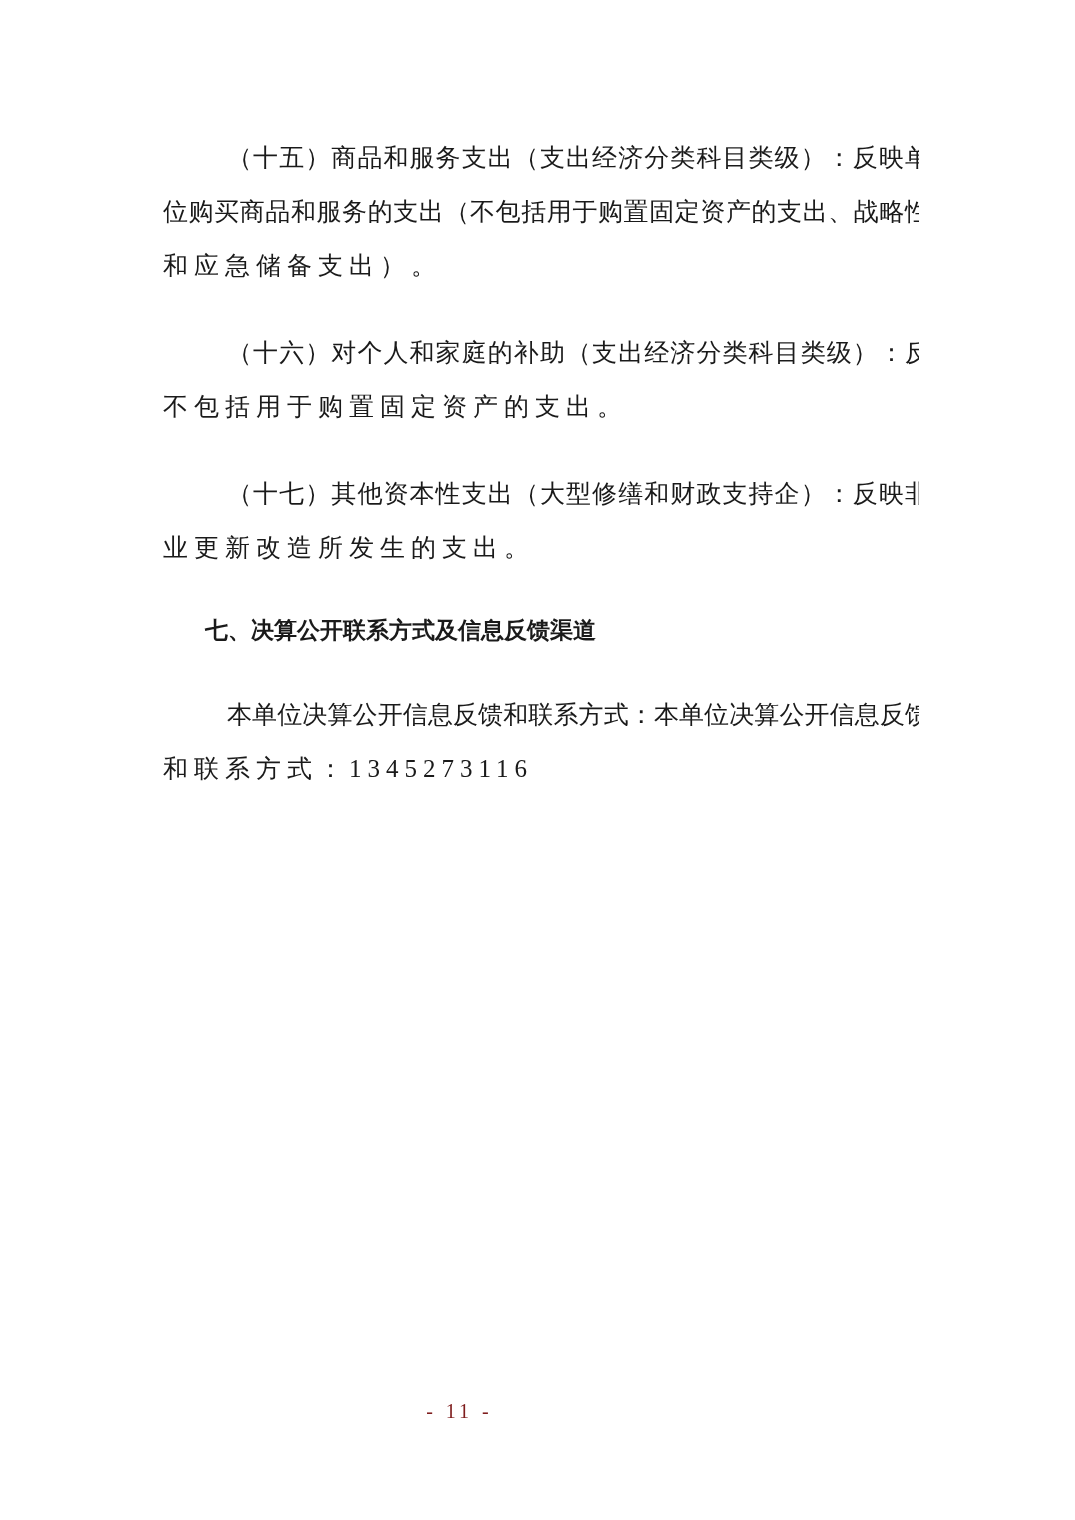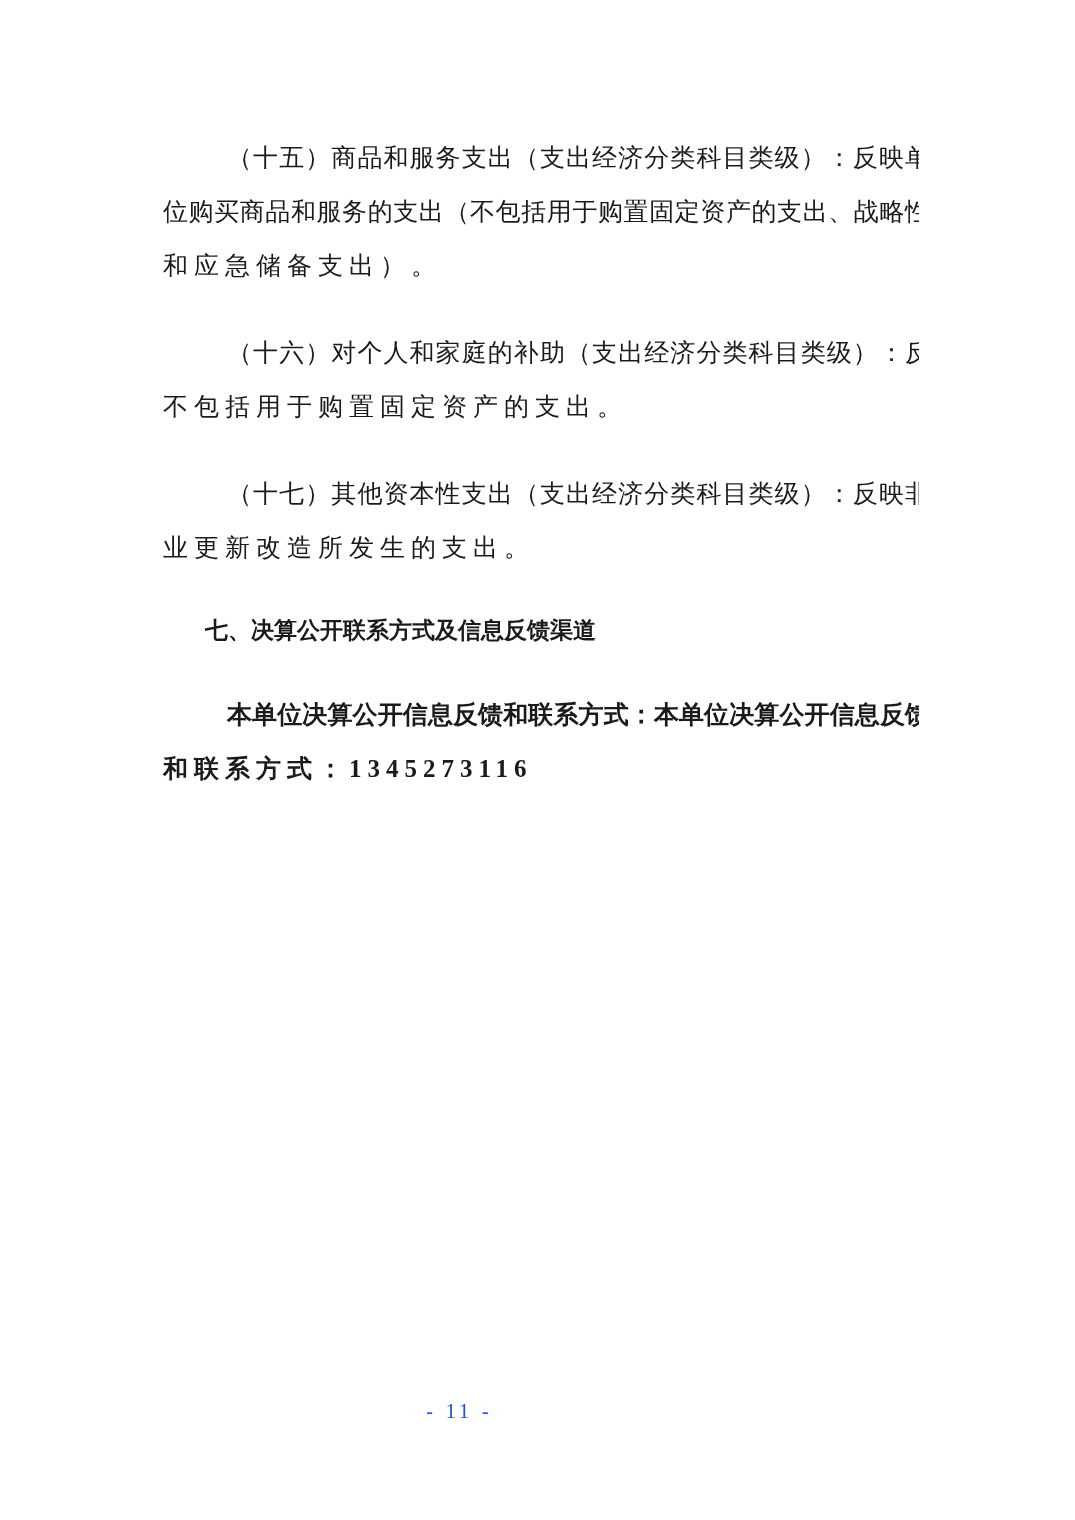--- a/index.html
+++ b/index.html
@@ -38,31 +38,31 @@
   .line.indent { padding-left: 64px; }
   .line.indent.full { text-indent: 0; }
   .heading {
     margin: 29px 0 0 42px;
     font-size: 23px;
     font-weight: bold;
     height: 54px;
     line-height: 54px;
     letter-spacing: 0;
   }
-  .contact { margin-top: 30px; font-weight: bold; }
+  .contact { margin-top: 30px; }
   .footer {
     position: absolute;
     top: 1396px;
     left: 0;
     width: 100%;
     height: 30px;
     line-height: 30px;
     text-align: center;
     font-size: 20px;
-    color: #1d4ed8;
+    color: #7f1d1d;
     letter-spacing: 4px;
   }
 </style>
 </head>
 <body>
 
 <div class="page">
   <div class="content">
 
     <div class="para">
@@ -70,21 +70,21 @@
       <div class="line full">位购买商品和服务的支出（不包括用于购置固定资产的支出、战略性</div>
       <div class="line last">和应急储备支出）。</div>
     </div>
 
     <div class="para">
       <div class="line indent full">（十六）对个人和家庭的补助（支出经济分类科目类级）：反</div>
       <div class="line last">不包括用于购置固定资产的支出。</div>
     </div>
 
     <div class="para">
-      <div class="line indent full">（十七）其他资本性支出（支出经济分类科目类级）：反映非</div>
+      <div class="line indent full">（十七）其他资本性支出（大型修缮和财政支持企）：反映非</div>
       <div class="line last">业更新改造所发生的支出。</div>
     </div>
 
     <div class="heading">七、决算公开联系方式及信息反馈渠道</div>
 
     <div class="para contact">
       <div class="line indent full">本单位决算公开信息反馈和联系方式：本单位决算公开信息反馈</div>
       <div class="line last">和联系方式：1345273116</div>
     </div>
 

